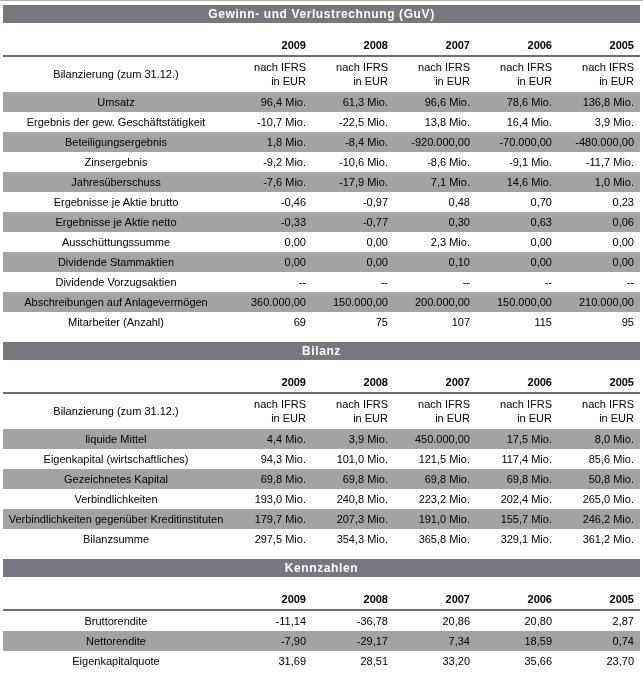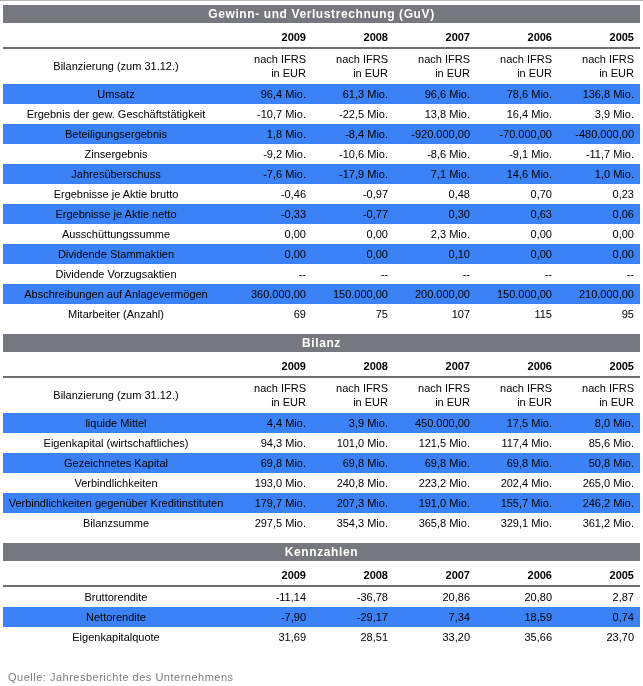--- a/index.html
+++ b/index.html
@@ -31,20 +31,21 @@
     letter-spacing: 0.6px;
     line-height: 18px;
     height: 18px;
     padding: 0 8px;
     text-align: center;
   }
   table.fin-table {
     width: 100%;
     border-collapse: collapse;
     table-layout: fixed;
+    margin-top: 8px;
   }
   table.fin-table thead th {
     font-size: 11px;
     font-weight: bold;
     text-align: right;
     padding: 8px 6px 4px 6px;
     border-bottom: 2px solid #6e6e6e;
     white-space: nowrap;
   }
   table.fin-table thead th.label-col {
@@ -64,21 +65,21 @@
   }
   table.fin-table td.label {
     text-align: center;
     padding-left: 5px;
     overflow: hidden;
   }
   table.fin-table td.num {
     text-align: right;
   }
   table.fin-table tr.stripe {
-    background: #3b82f6;
+    background: #a3a3a3;
   }
   table.fin-table tr.accounting td {
     line-height: 14px;
     padding-top: 3px;
     padding-bottom: 4px;
   }
   .footer {
     font-size: 11px;
     color: #7d7d7d;
     letter-spacing: 0.5px;

